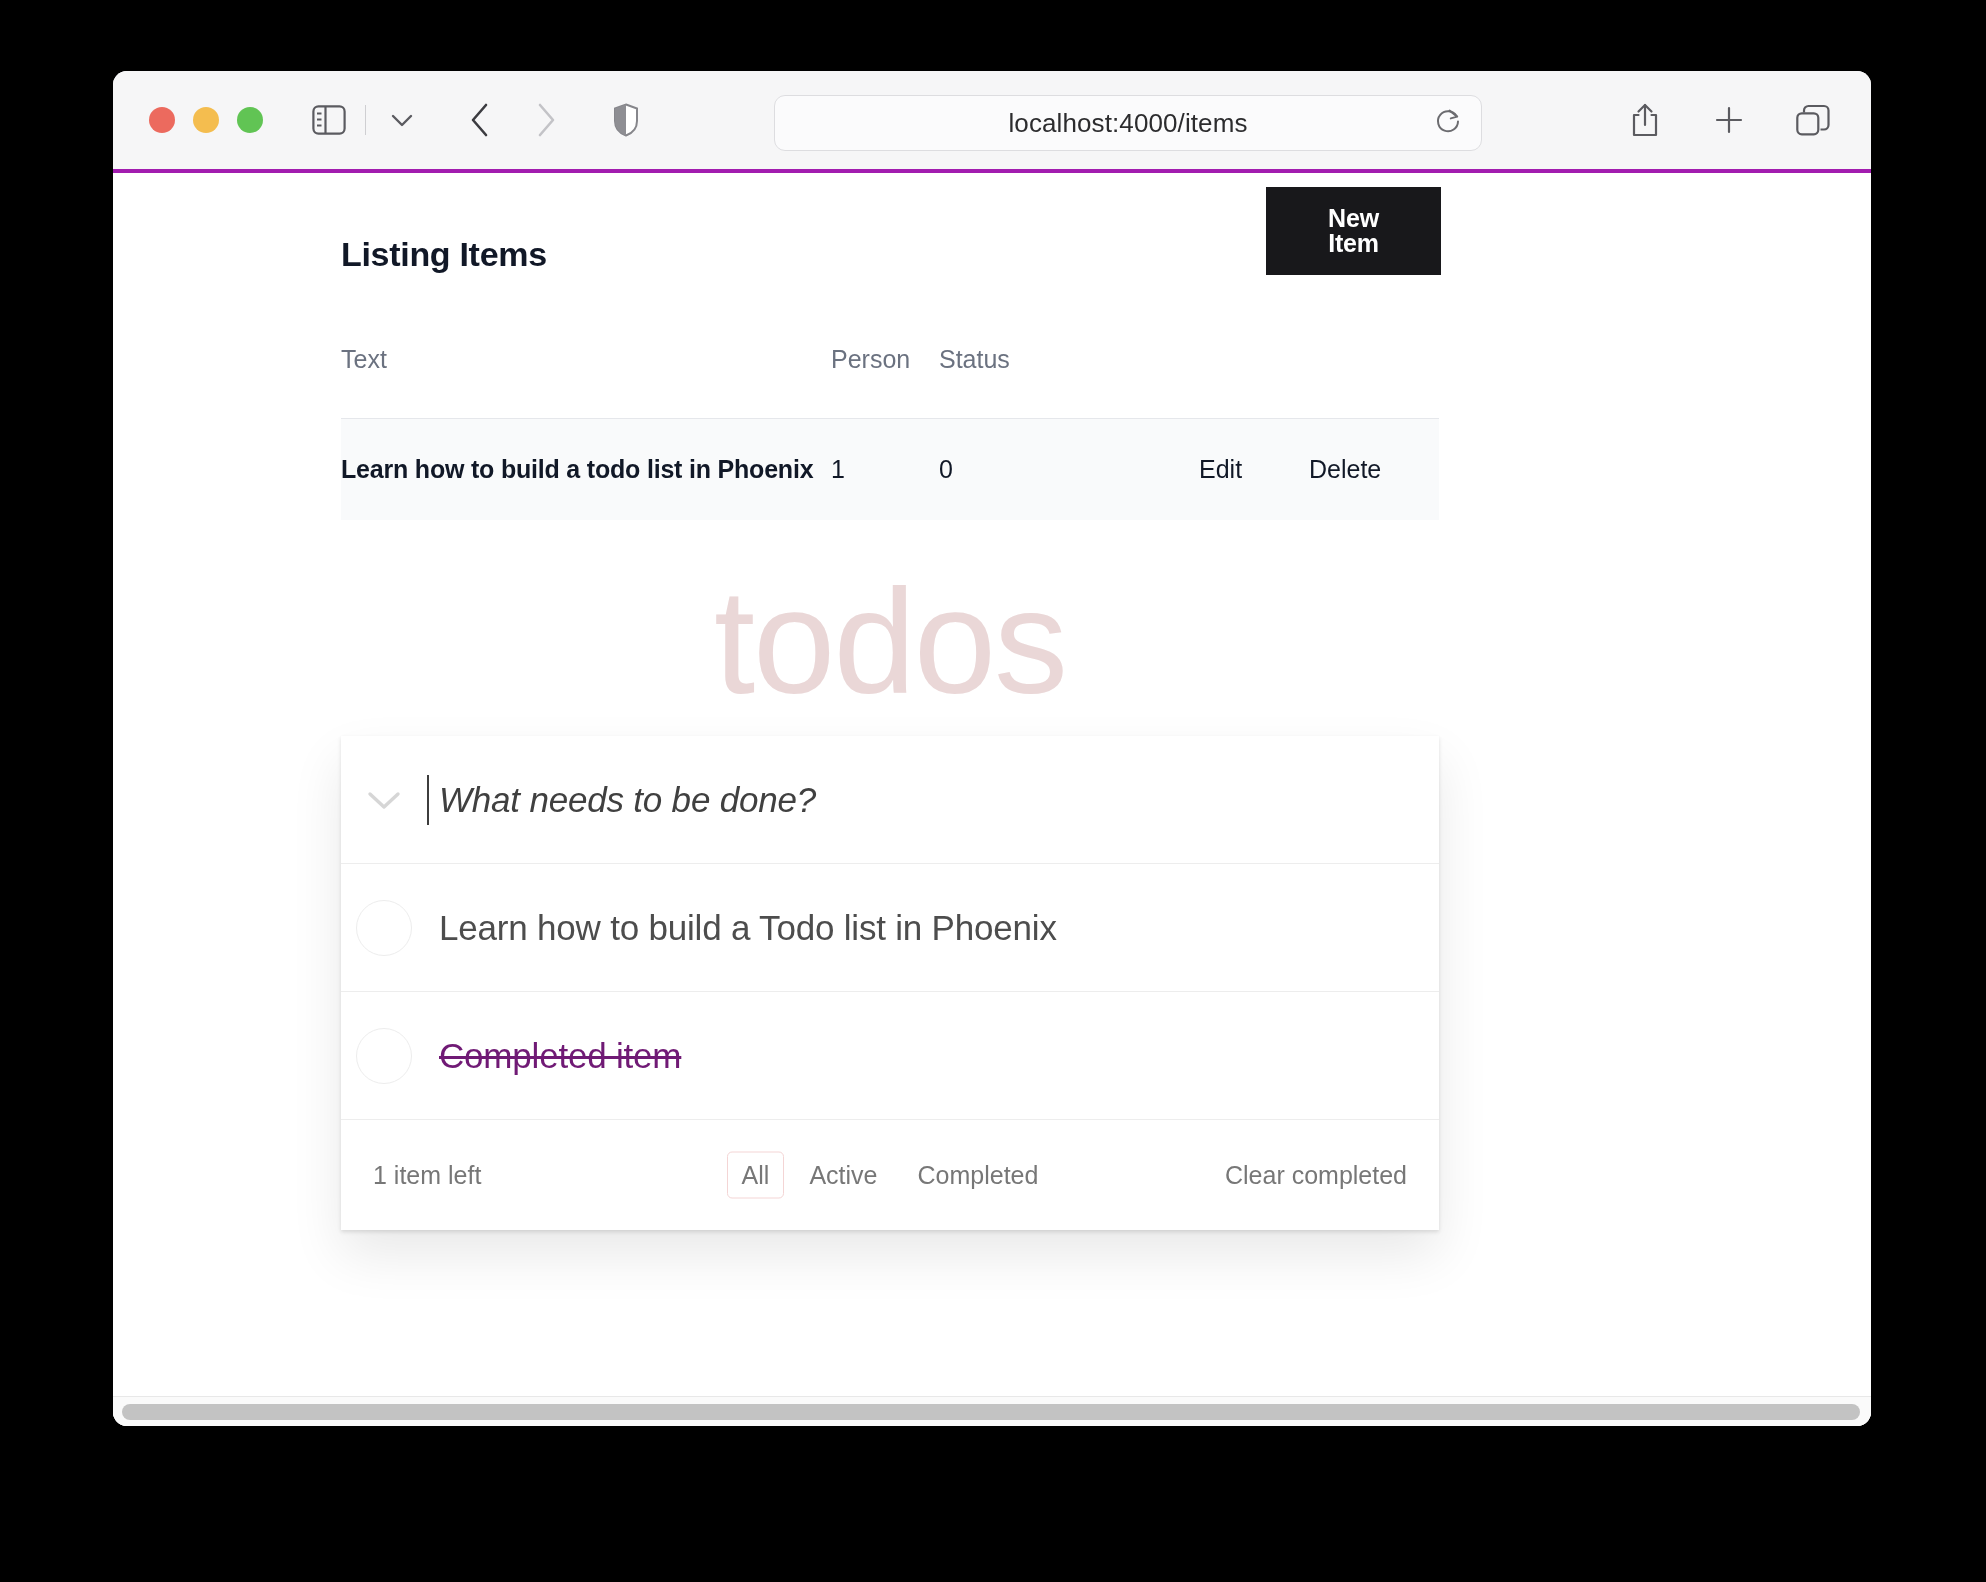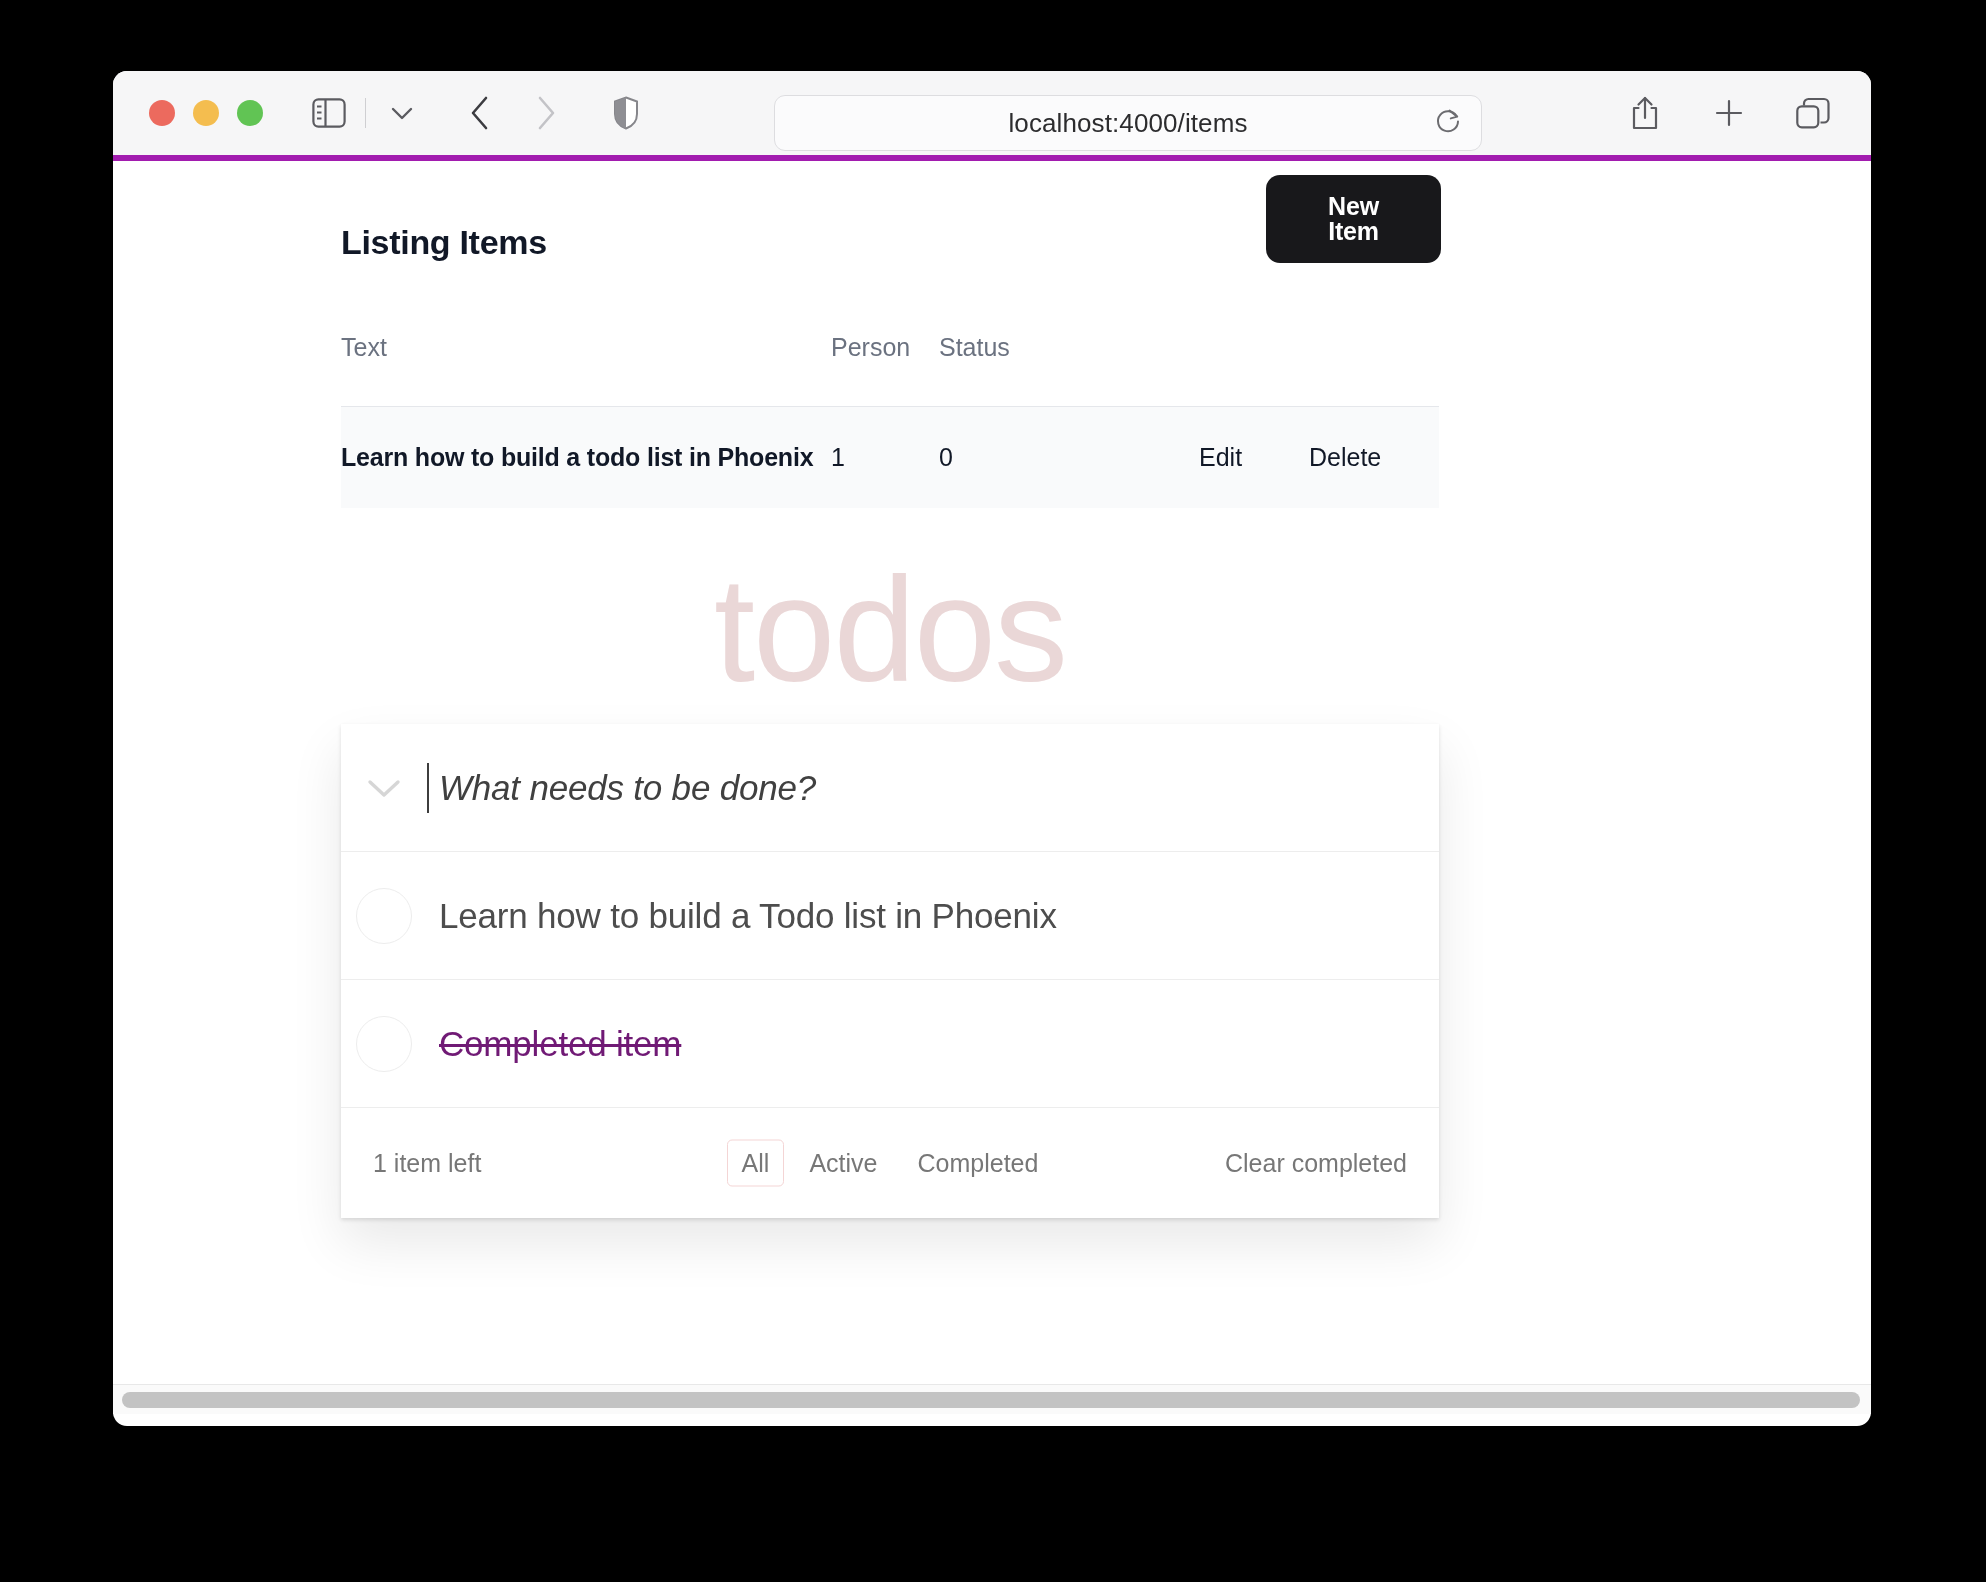--- a/index.html
+++ b/index.html
@@ -25,23 +25,23 @@
     height: 1355px;
     background: #ffffff;
     border-radius: 14px;
     overflow: hidden;
     box-shadow: 0 22px 70px rgba(0,0,0,0.55);
   }
 
   
   .toolbar {
     position: relative;
-    height: 90px;
+    height: 102px;
     background: #f6f6f7;
-    border-bottom: 6px solid #a21caf;
+    border-bottom: 4px solid #a21caf;
     display: flex;
     align-items: center;
   }
 
   .traffic-lights {
     display: flex;
     align-items: center;
     gap: 18px;
     margin-left: 36px;
   }
@@ -148,21 +148,21 @@
   }
   .new-item-btn {
     position: absolute;
     left: 925px;
     top: 14px;
     background: #18181b;
     color: #ffffff;
     font-size: 25px;
     font-weight: bold;
     padding: 19px 40px;
-    border-radius: 14px;
+    border-radius: 0;
     border: none;
     line-height: 1;
     letter-spacing: -0.2px;
   }
 
   
   .items-table {
     margin-top: 74px;
     width: 1098px;
     border-collapse: collapse;

